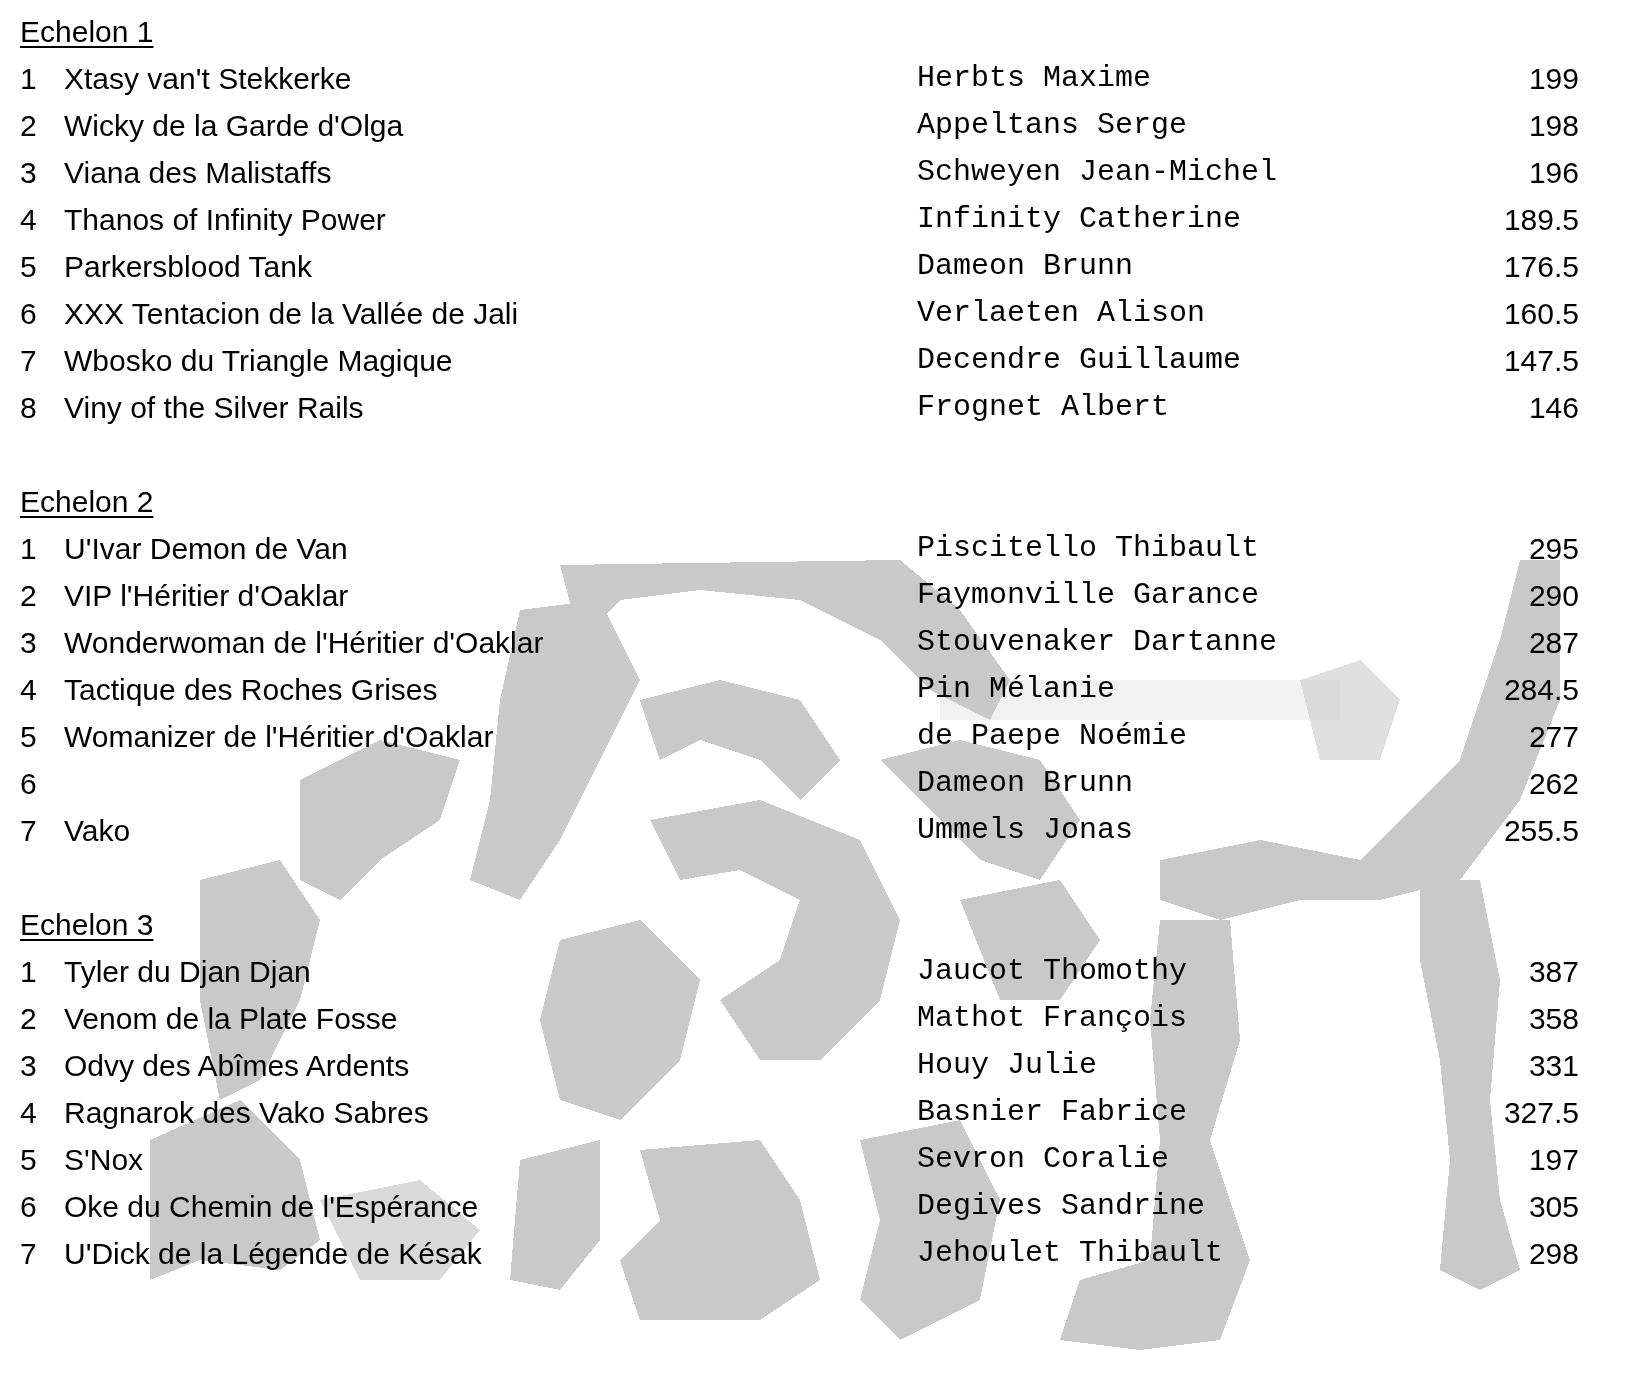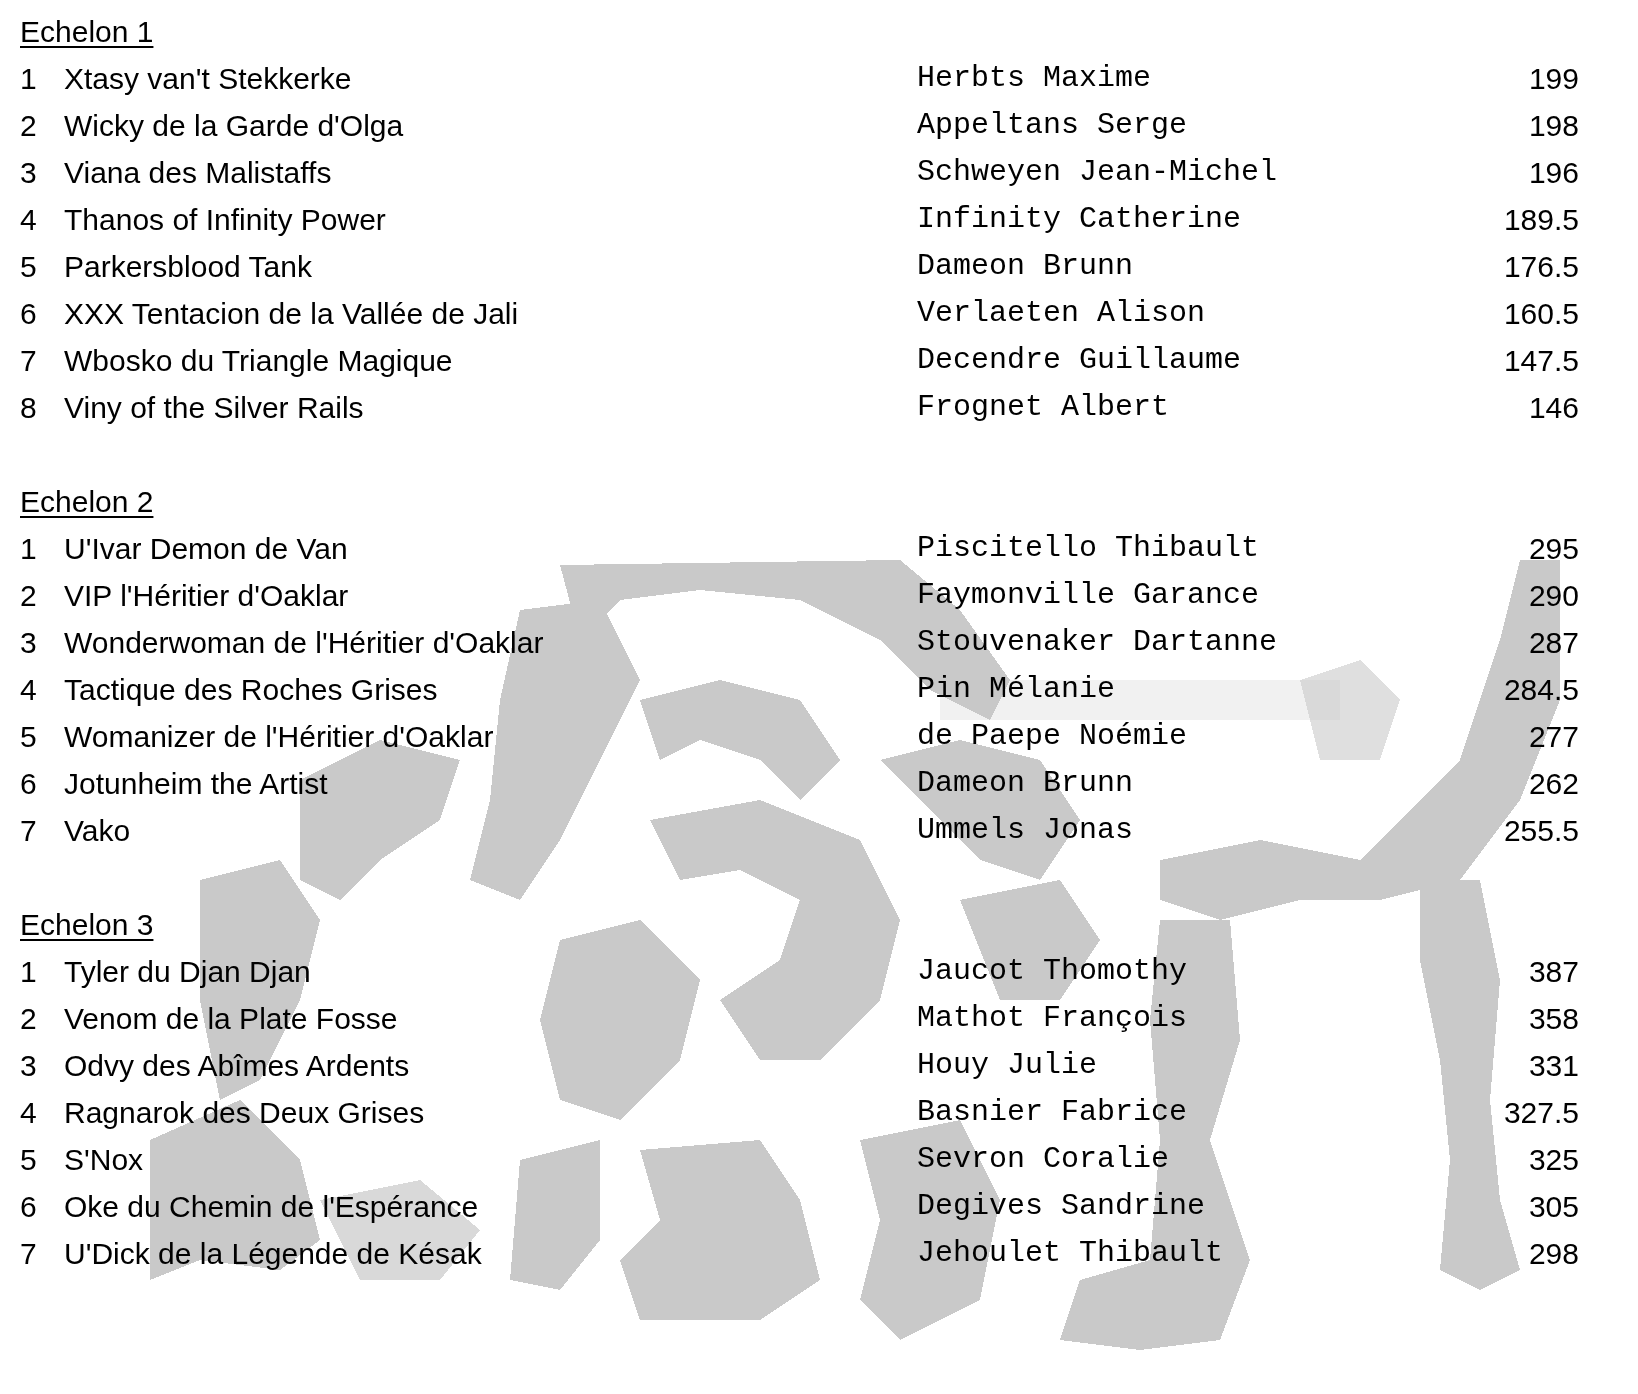--- a/index.html
+++ b/index.html
@@ -180,21 +180,20 @@
     <span class="score">284.5</span>
   </div>
   <div class="line">
     <span class="rank">5</span>
     <span class="dog">Womanizer de l'Héritier d'Oaklar</span>
     <span class="owner">de Paepe Noémie</span>
     <span class="score">277</span>
   </div>
   <div class="line">
     <span class="rank">6</span>
-    <span class="dog">Jotunheim the Artist</span>
     <span class="owner">Dameon Brunn</span>
     <span class="score">262</span>
   </div>
   <div class="line">
     <span class="rank">7</span>
     <span class="dog">Vako</span>
     <span class="owner">Ummels Jonas</span>
     <span class="score">255.5</span>
   </div>
   <div class="line"></div>
@@ -215,29 +214,29 @@
     <span class="score">358</span>
   </div>
   <div class="line">
     <span class="rank">3</span>
     <span class="dog">Odvy des Abîmes Ardents</span>
     <span class="owner">Houy Julie</span>
     <span class="score">331</span>
   </div>
   <div class="line">
     <span class="rank">4</span>
-    <span class="dog">Ragnarok des Deux Grises</span>
+    <span class="dog">Ragnarok des Vako Sabres</span>
     <span class="owner">Basnier Fabrice</span>
     <span class="score">327.5</span>
   </div>
   <div class="line">
     <span class="rank">5</span>
     <span class="dog">S'Nox</span>
     <span class="owner">Sevron Coralie</span>
-    <span class="score">325</span>
+    <span class="score">197</span>
   </div>
   <div class="line">
     <span class="rank">6</span>
     <span class="dog">Oke du Chemin de l'Espérance</span>
     <span class="owner">Degives Sandrine</span>
     <span class="score">305</span>
   </div>
   <div class="line">
     <span class="rank">7</span>
     <span class="dog">U'Dick de la Légende de Késak</span>

